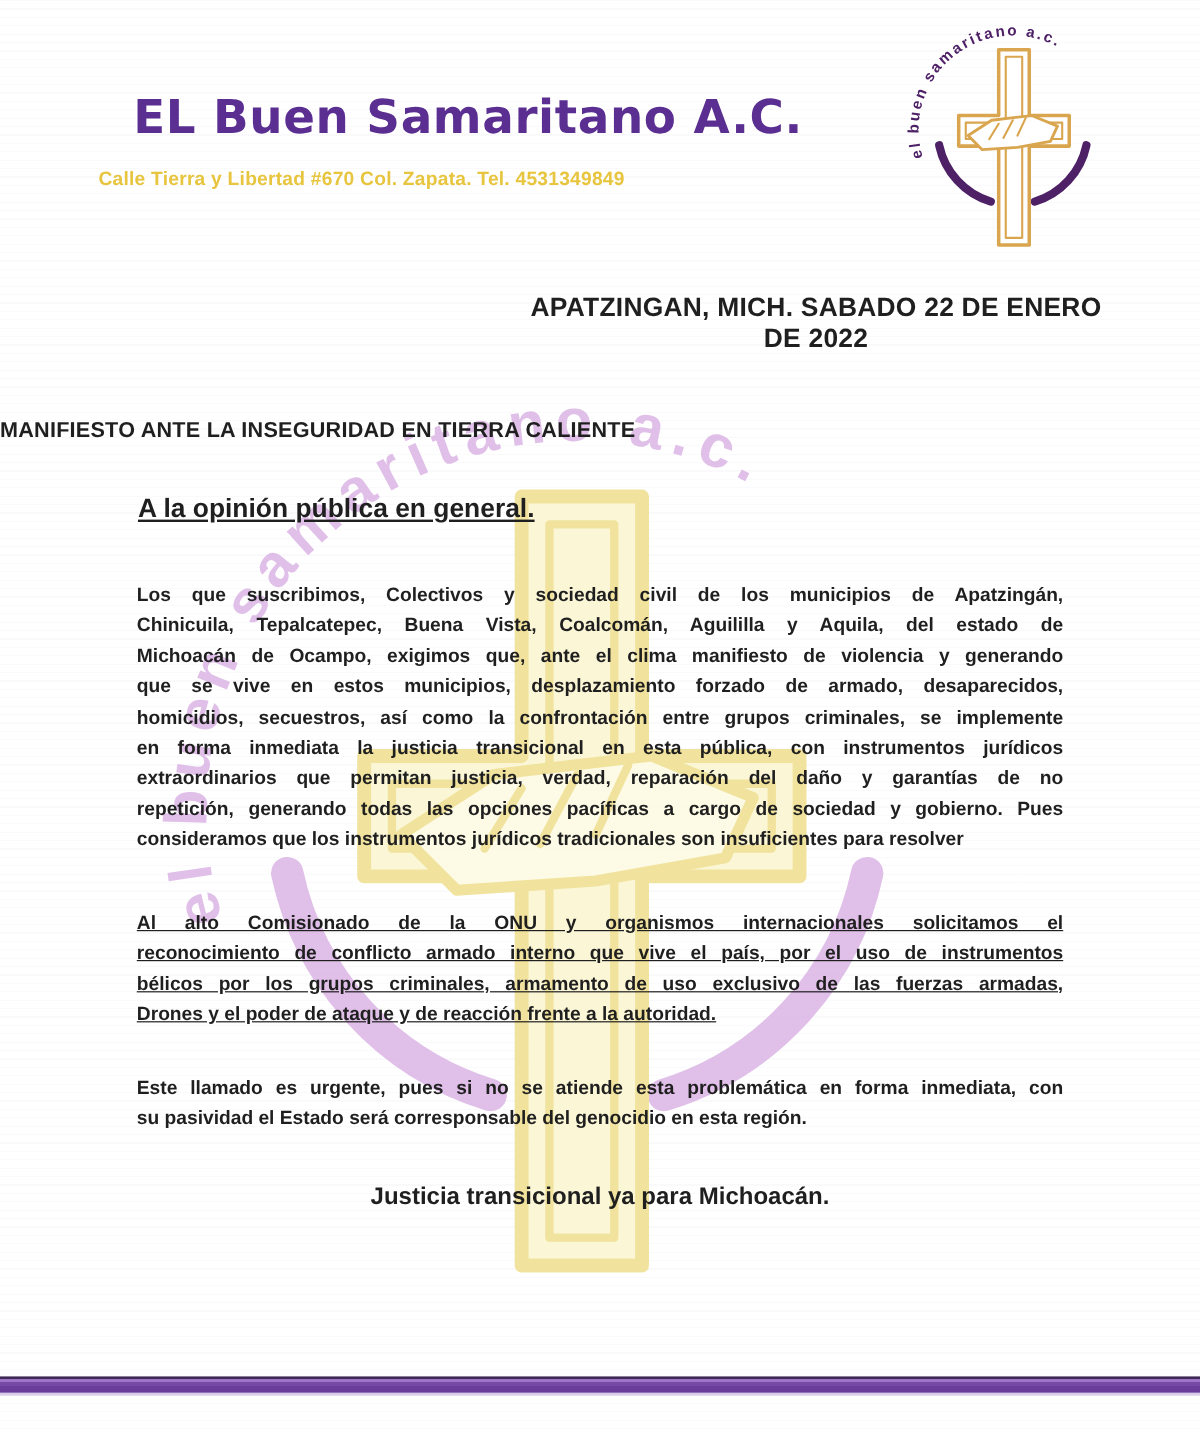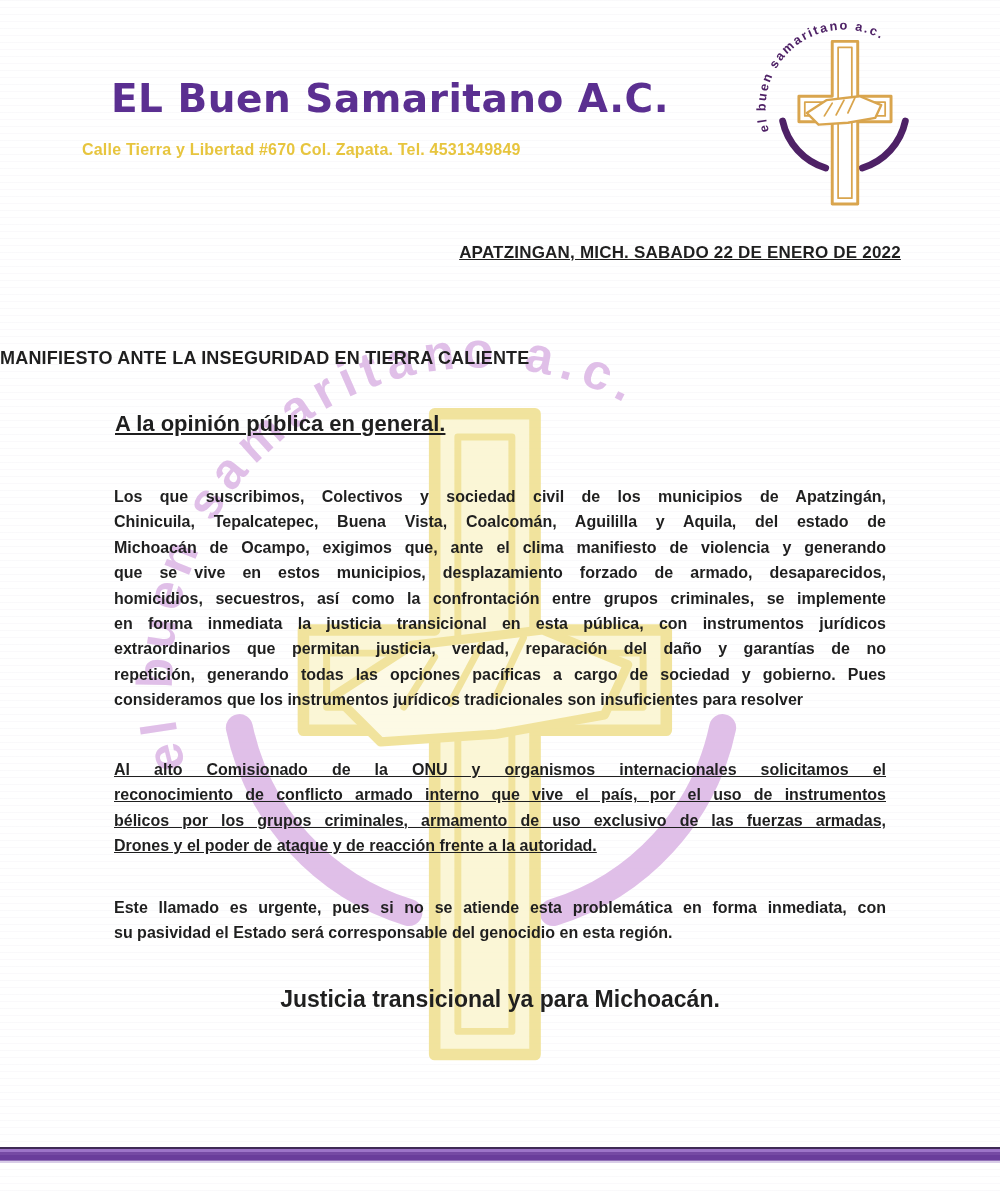--- a/index.html
+++ b/index.html
@@ -36,30 +36,30 @@
   .watermark svg{width:100%;height:100%;}
   svg.wm .circ{fill:#ddb9e6;}
   svg.wm .parc{stroke:#ddb9e6;stroke-width:7;fill:none;stroke-linecap:round;}
   svg.wm .crossO{stroke:#f0e193;stroke-width:3;fill:#fbf6d2;stroke-linejoin:round;}
   svg.wm .crossI{stroke:#f0e193;stroke-width:1.8;fill:none;stroke-linejoin:round;}
   svg.wm .palm{stroke:#f0e193;stroke-width:2.4;fill:#fdfae3;stroke-linejoin:round;}
   svg.wm .fingers{stroke:#f0e193;stroke-width:1.8;fill:none;stroke-linecap:round;}
 
   
   .content{position:absolute;inset:0;z-index:2;}
-  .date-line{top:243px;left:430px;width:500px;text-align:center;font-size:17px;letter-spacing:.2px;text-decoration:underline;}
+  .date-line{top:243px;left:430px;width:500px;text-align:center;font-size:22px;letter-spacing:.2px;}
   .doc-title{top:348px;left:0;width:1000px;text-align:left;font-size:18px;letter-spacing:.2px;}
   .salutation{top:411px;left:115px;font-size:22px;text-decoration:underline;}
   .para{left:114px;width:772px;line-height:25.4px;font-size:16px;}
   .para .line{text-align:justify;text-align-last:justify;}
   .para .line:last-child{text-align-last:left;}
   .p1{top:484px;}
   .p2{top:757px;text-decoration:underline;}
   .p3{top:895px;}
-  .closing{top:986px;left:0;width:1000px;text-align:center;font-size:23px;}
+  .closing{top:986px;left:0;width:1000px;text-align:center;font-size:20px;}
 
   
   .footer-bar{
     left:0;top:1147px;width:1000px;height:16px;
     background:linear-gradient(to bottom,
       #3f2a55 0 2px, #9d74c8 2px 5px, #764aa4 5px 8px,
       #6a3d9b 8px 13px, #9272b8 13px 14px, #d9cde8 14px 16px);
   }
 </style>
 </head>

